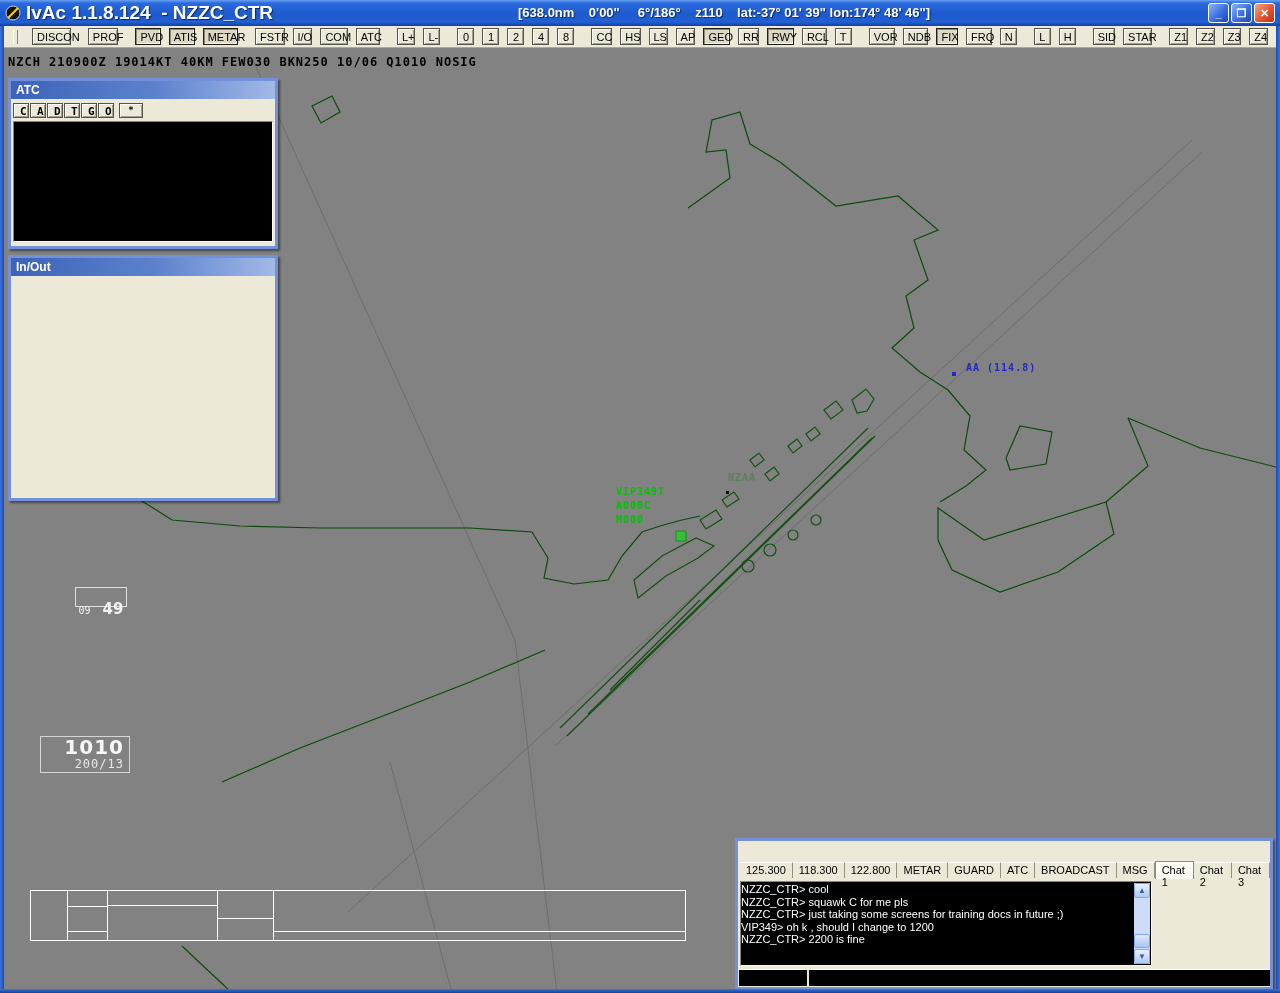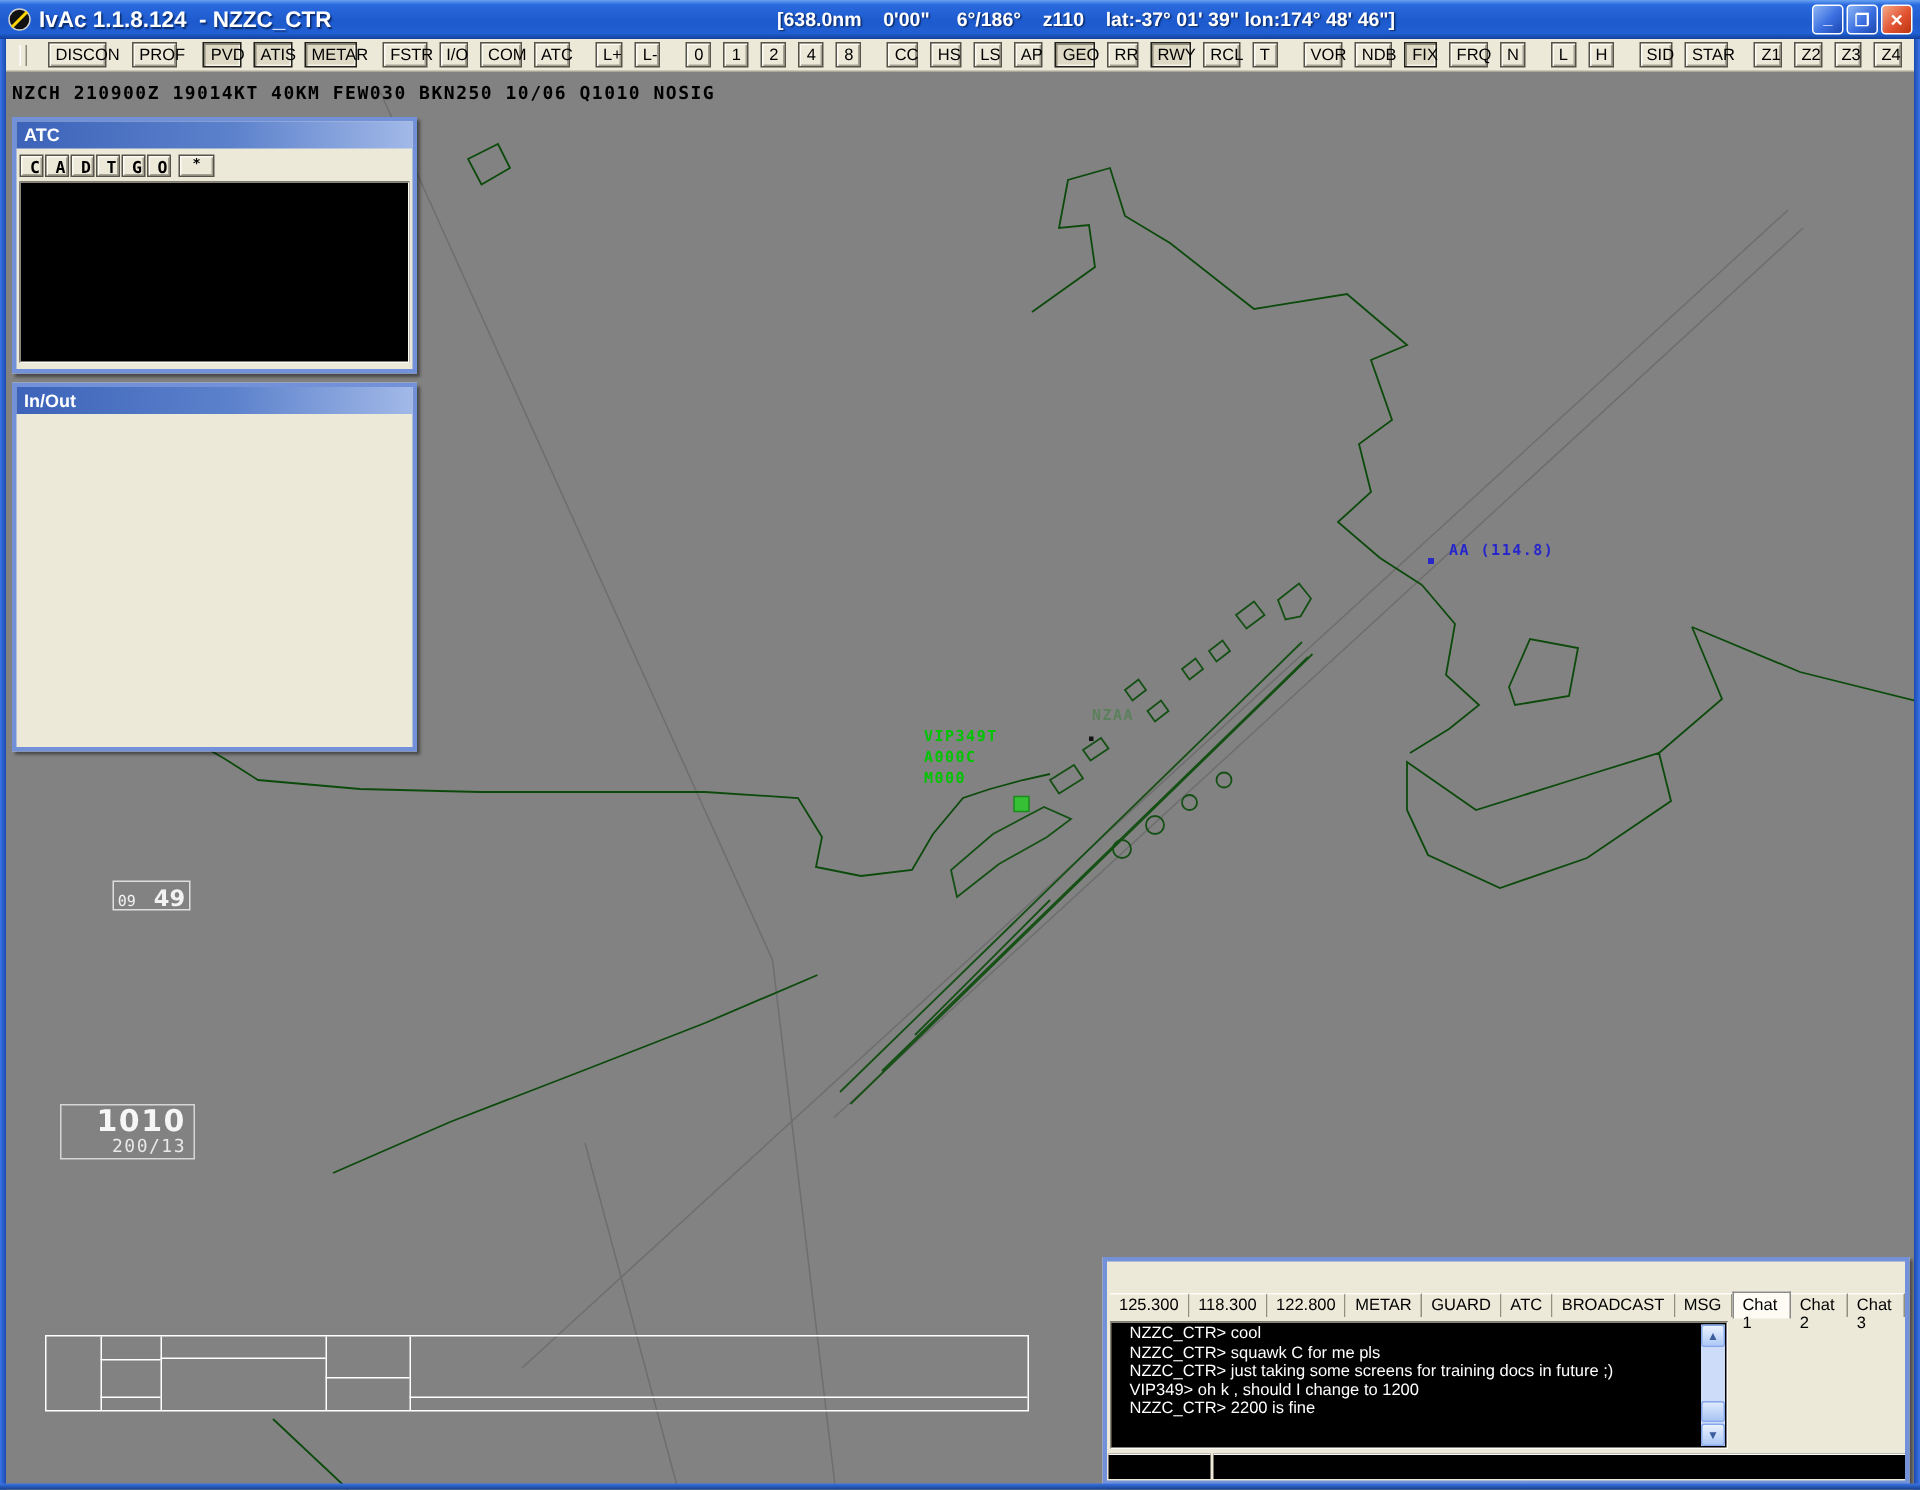--- a/index.html
+++ b/index.html
@@ -8,21 +8,21 @@
     background:#828282; font-family:"Liberation Sans", sans-serif;
     -webkit-font-smoothing:none;
   }
   
   .titlebar {
     position:absolute; left:0; top:0; width:1280px; height:26px; box-sizing:border-box;
     background:linear-gradient(to bottom,#68a2f2 0%,#2a6ade 12%,#1d5ace 55%,#2160d4 85%,#123f9c 100%);
     color:#fff; display:flex; align-items:center; z-index:50;
   }
   .app-icon { width:16px; height:16px; margin:0 5px 0 5px; flex:0 0 auto; }
-  .title-text { font-weight:bold; font-size:15px; text-shadow:1px 1px 1px #0b2a66; white-space:pre; }
+  .title-text { font-weight:bold; font-size:19px; text-shadow:1px 1px 1px #0b2a66; white-space:pre; }
   .title-status { position:absolute; left:518px; top:5px; font-weight:bold; font-size:13px; text-shadow:1px 1px 1px #0b2a66; white-space:pre; }
   .win-buttons { position:absolute; right:5px; top:3px; display:flex; gap:2px; }
   .wb { width:21px; height:20px; border:1px solid #fff; border-radius:3px; color:#fff;
         font:bold 11px "Liberation Sans",sans-serif; display:flex; align-items:center; justify-content:center; box-sizing:border-box; }
   .wb.min,.wb.max { background:linear-gradient(135deg,#8cb4f4 0%,#3a6ee0 55%,#1c48b0 100%); }
   .wb.close { background:linear-gradient(135deg,#f4a988 0%,#e25432 55%,#bc3410 100%); }
   .frame-left  { position:absolute; left:0; top:26px; width:4px; height:967px; background:linear-gradient(to right,#3a74e4,#1a4ab2); z-index:40; }
   .frame-right { position:absolute; right:0; top:26px; width:4px; height:967px; background:linear-gradient(to left,#3a74e4,#1a4ab2); z-index:40; }
   .frame-bottom{ position:absolute; left:0; top:989px; width:1280px; height:4px; background:linear-gradient(to bottom,#3a74e4,#16408f); z-index:41; }
   
@@ -61,21 +61,21 @@
   .atab.star { width:24px; margin-left:4px; font-size:9px; line-height:11px; }
   #atc-black { position:absolute; left:2px; top:40px; width:260px; height:121px; }
   
   #inout-window { left:8px; top:255px; width:270px; height:246px; }
   #inout-black { position:absolute; left:2px; top:22px; width:260px; height:177px; padding:5px 0 0 7px; }
   .io-row { font:10px/9.8px "DejaVu Sans Mono",monospace; font-weight:bold; color:#e8e8e8;
     white-space:pre; letter-spacing:1px; }
   
   #clock-box { position:absolute; left:75px; top:587px; width:52px; height:20px; z-index:10;
     border:1px solid #dedede; display:flex; align-items:baseline; justify-content:center; gap:12px;
-    color:#f2f2f2; box-sizing:border-box; padding-top:2px; }
+    color:#f2f2f2; box-sizing:border-box; padding-top:12px; }
   .clock-h { font:10px "DejaVu Sans Mono",monospace; }
   .clock-m { font:bold 15px "DejaVu Sans",sans-serif; }
   #qnh-box { position:absolute; left:40px; top:736px; width:90px; height:37px; z-index:10;
     border:1px solid #d6d6d6; box-sizing:border-box; text-align:right; padding-right:5px; color:#f6f6f6; }
   .qnh-value { font:bold 20px/21px "DejaVu Sans",sans-serif; letter-spacing:1px; }
   .qnh-wind  { font:12px/12px "DejaVu Sans Mono",monospace; color:#e8e8e8; letter-spacing:1px; }
   
   .ac-tag { position:absolute; left:616px; top:485px; z-index:6; color:#00c400;
     font:10px/14px "DejaVu Sans Mono",monospace; font-weight:bold; letter-spacing:1px; }
   .apt-label { position:absolute; left:728px; top:472px; z-index:6; color:#5c805c;
@@ -86,21 +86,21 @@
   .strip-grid { position:absolute; left:30px; top:890px; width:656px; height:51px;
     border:1px solid #fff; z-index:8; box-sizing:border-box; }
   .sg-line { position:absolute; background:#fff; }
   
   #commbox { left:735px; top:838px; width:538px; height:152px; z-index:35; }
   .ctabs { position:absolute; left:2px; top:20px; height:18px; display:flex; align-items:center; }
   .ctab { height:16px; box-sizing:border-box; padding:1px 6px 0 6px; font:11px "Liberation Sans",sans-serif;
     color:#000; background:#ece9d8; border-right:1px solid #94907f; border-top:1px solid #fdfcf8; }
   .ctab.active { height:18px; background:#fdfbf4; border:1px solid #8a8a8a; border-bottom:none; padding-top:2px; }
   .chat-area { position:absolute; left:2px; top:40px; width:412px; height:85px; }
-  .chat-lines { position:absolute; left:12px; top:1px; right:20px; color:#fff;
+  .chat-lines { position:absolute; left:0; top:1px; right:20px; color:#fff;
     font:11px/12.6px "Liberation Sans",sans-serif; }
   .chat-scroll { position:absolute; right:1px; top:1px; width:16px; height:81px; background:#cddcf8; }
   .scroll-btn { position:absolute; left:0; width:16px; height:15px; box-sizing:border-box;
     background:linear-gradient(to bottom,#eaf1fe,#aec9f6); border:1px solid #86a7ec;
     color:#3b5c9e; font-size:8px; line-height:13px; text-align:center; border-radius:2px; }
   .scroll-up { top:0; } .scroll-down { bottom:0; }
   .scroll-thumb { position:absolute; left:0; bottom:16px; width:16px; height:14px; box-sizing:border-box;
     background:linear-gradient(to bottom,#dfeafd,#a9c5f4); border:1px solid #86a7ec; border-radius:2px; }
   .vip-panel { position:absolute; left:418px; top:40px; width:114px; height:85px;
     color:#fff; font:11px/13px "Liberation Sans",sans-serif; padding:2px 0 0 4px; }

